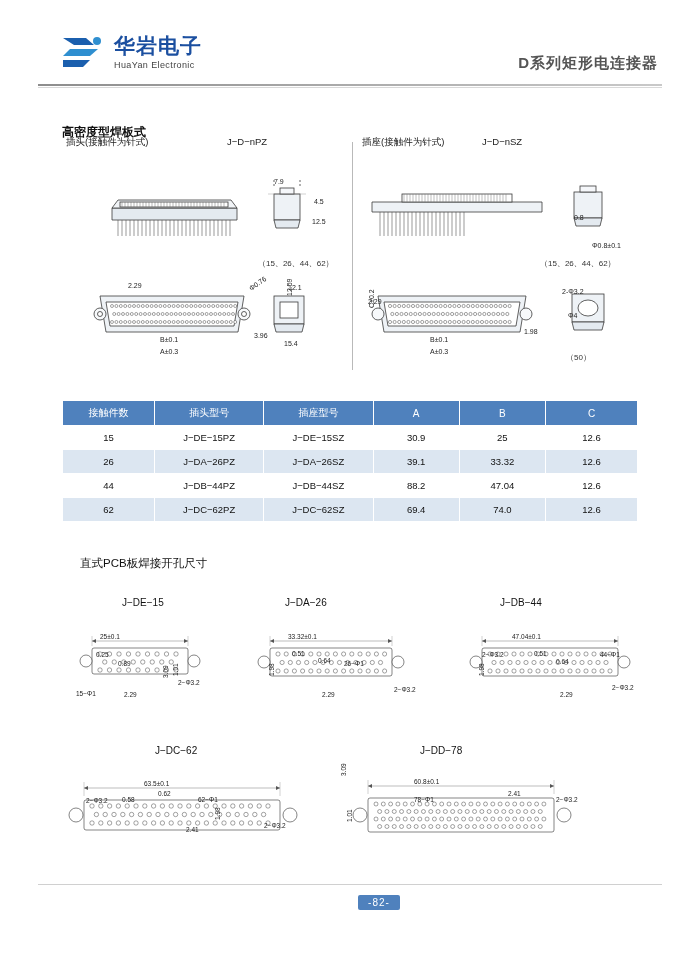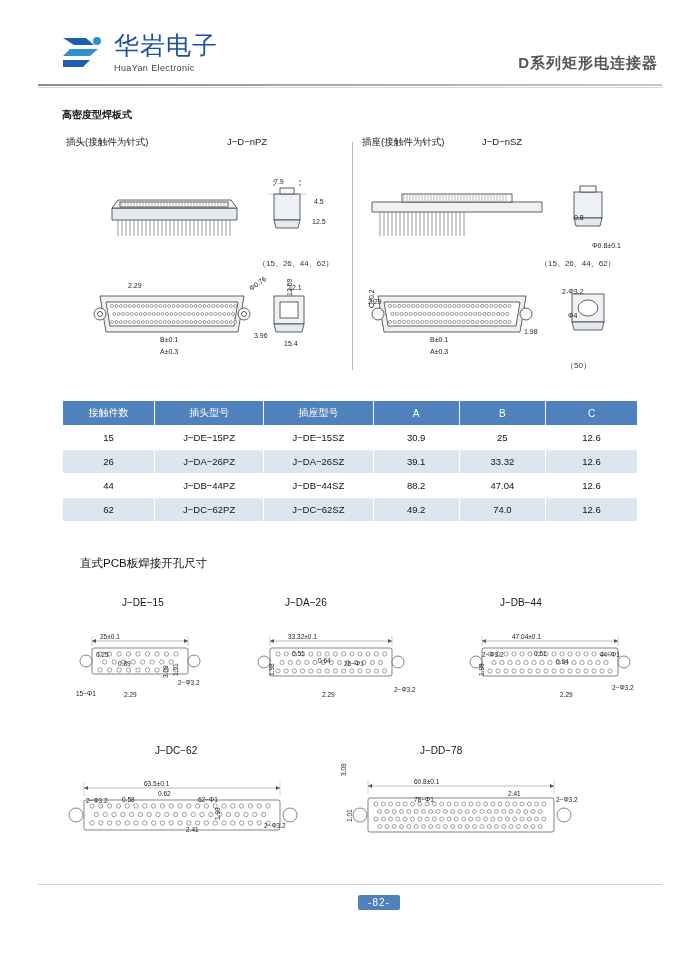--- a/index.html
+++ b/index.html
@@ -21,40 +21,40 @@
   }
   .logo-wrap{
     position:absolute;left:22px;top:6px;display:flex;align-items:center;gap:8px;
   }
   .logo-mark{
     width:46px;height:40px;position:relative;
   }
   .logo-mark svg{display:block;}
   .logo-text{display:flex;flex-direction:column;justify-content:center;}
   .logo-cn{
-    font-size:25px;font-weight:normal;color:#1b4fa0;letter-spacing:1px;line-height:1.1;
+    font-size:21px;font-weight:bold;color:#1b4fa0;letter-spacing:1px;line-height:1.1;
   }
   .logo-en{
     font-size:9px;color:#444;letter-spacing:.4px;margin-top:3px;
   }
   .header-title{
     position:absolute;right:4px;top:28px;
     font-size:15px;color:#555;letter-spacing:1px;font-weight:bold;
   }
   .header-rule{
     position:absolute;left:0;top:58px;width:624px;height:2px;
     background:linear-gradient(to right,#8d8d8d,#c9c9c9);
   }
   .header-rule2{
     position:absolute;left:0;top:61px;width:624px;height:1px;background:#d8d8d8;
   }
 
   
   .sec-title{
-    position:absolute;left:62px;top:108px;font-size:10px;font-weight:bold;color:#111;text-align:center;
+    position:absolute;left:62px;top:124px;font-size:12px;font-weight:bold;color:#111;text-align:center;
   }
 
   
   .drawings{
     position:absolute;left:62px;top:136px;width:576px;height:238px;
   }
   .vdivider{
     position:absolute;left:290px;top:6px;width:1px;height:228px;background:#b9b9b9;
   }
   .cap{
@@ -435,21 +435,21 @@
     <div class="dim" style="left:512px;top:78px;">0.8</div>
     <div class="dim" style="left:530px;top:106px;">Φ0.8±0.1</div>
     <div class="dim" style="left:306px;top:162px;">2.29</div>
     <div class="dim" style="left:500px;top:152px;">2-Φ3.2</div>
     <div class="dim" style="left:306px;top:172px;transform:rotate(-90deg);transform-origin:left top;">C±0.2</div>
     <div class="dim" style="left:368px;top:200px;">B±0.1</div>
     <div class="dim" style="left:368px;top:212px;">A±0.3</div>
     <div class="dim" style="left:462px;top:192px;">1.98</div>
     <div class="dim" style="left:506px;top:176px;">Φ4</div>
     <div class="note" style="left:478px;top:122px;">（15、26、44、62）</div>
-    <div class="note" style="left:504px;top:216px;margin-top:8px;">（50）</div>
+    <div class="note" style="left:504px;top:216px;">（50）</div>
   </div>
 
   <table class="spec">
     <thead>
       <tr>
         <th style="width:16%">接触件数</th>
         <th style="width:19%">插头型号</th>
         <th style="width:19%">插座型号</th>
         <th style="width:15%">A</th>
         <th style="width:15%">B</th>
@@ -478,21 +478,21 @@
         <td>J−DB−44PZ</td>
         <td>J−DB−44SZ</td>
         <td>88.2</td>
         <td>47.04</td>
         <td>12.6</td>
       </tr>
       <tr class="even">
         <td>62</td>
         <td>J−DC−62PZ</td>
         <td>J−DC−62SZ</td>
-        <td>49.2</td>
+        <td>69.4</td>
         <td>74.0</td>
         <td>12.6</td>
       </tr>
     </tbody>
   </table>
 
   <div class="pcb-title">直式PCB板焊接开孔尺寸</div>
 
   <div class="pcb-label" style="left:122px;top:597px;">J−DE−15</div>
   <div class="pcb-label" style="left:285px;top:597px;">J−DA−26</div>

